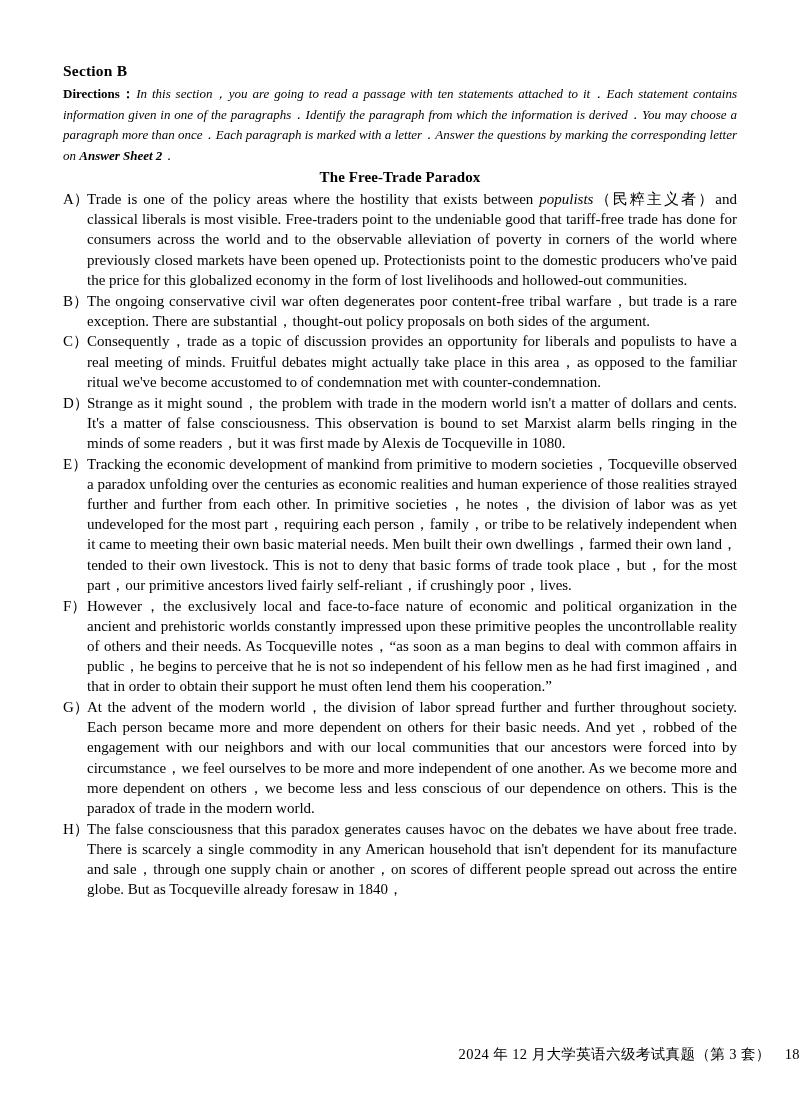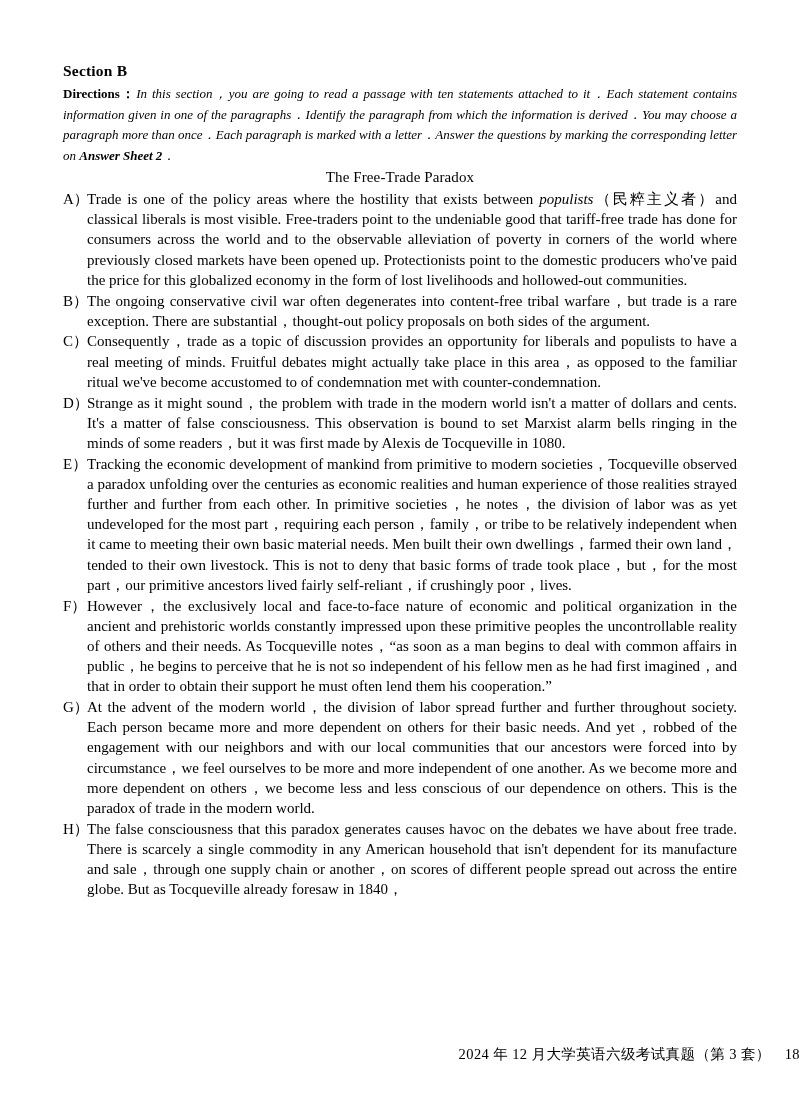--- a/index.html
+++ b/index.html
@@ -45,21 +45,21 @@
   .directions .dir-label {
     font-weight: bold;
     font-style: normal;
   }
   .directions .bold-italic {
     font-weight: bold;
     font-style: italic;
   }
   .passage-title {
     font-size: 15px;
-    font-weight: normal;
+    font-weight: bold;
     text-align: center;
     line-height: 21px;
     margin: 1px 0 1px 0;
     letter-spacing: 0.1px;
   }
   .para {
     position: relative;
     font-size: 15px;
     line-height: 20.2px;
     text-align: justify;
@@ -109,21 +109,21 @@
 
     <div class="passage-title">The Free-Trade Paradox</div>
 
     <div class="para">
       <span class="marker">A）</span>
       <span class="ptext"><span>Trade is one of the policy areas where the hostility that exists between </span><em>populists</em><span>（民粹主义者）and classical liberals is most visible. Free-traders point to the undeniable good that tariff-free trade has done for consumers across the world and to the observable alleviation of poverty in corners of the world where previously closed markets have been opened up. Protectionists point to the domestic producers who've paid the price for this globalized economy in the form of lost livelihoods and hollowed-out communities.</span></span>
     </div>
 
     <div class="para">
       <span class="marker">B）</span>
-      <span class="ptext">The ongoing conservative civil war often degenerates into content-free tribal warfare，but trade is a rare exception. There are substantial，thought-out policy proposals on both sides of the argument.</span>
+      <span class="ptext">The ongoing conservative civil war often degenerates poor content-free tribal warfare，but trade is a rare exception. There are substantial，thought-out policy proposals on both sides of the argument.</span>
     </div>
 
     <div class="para">
       <span class="marker">C）</span>
       <span class="ptext">Consequently，trade as a topic of discussion provides an opportunity for liberals and populists to have a real meeting of minds. Fruitful debates might actually take place in this area，as opposed to the familiar ritual we've become accustomed to of condemnation met with counter-condemnation.</span>
     </div>
 
     <div class="para">
       <span class="marker">D）</span>
       <span class="ptext">Strange as it might sound，the problem with trade in the modern world isn't a matter of dollars and cents. It's a matter of false consciousness. This observation is bound to set Marxist alarm bells ringing in the minds of some readers，but it was first made by Alexis de Tocqueville in 1080.</span>

